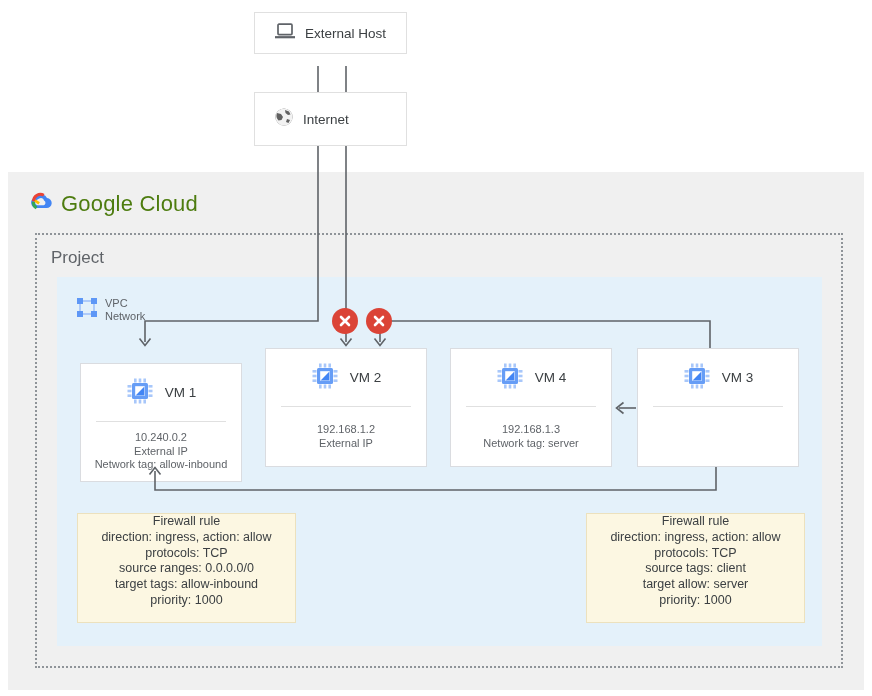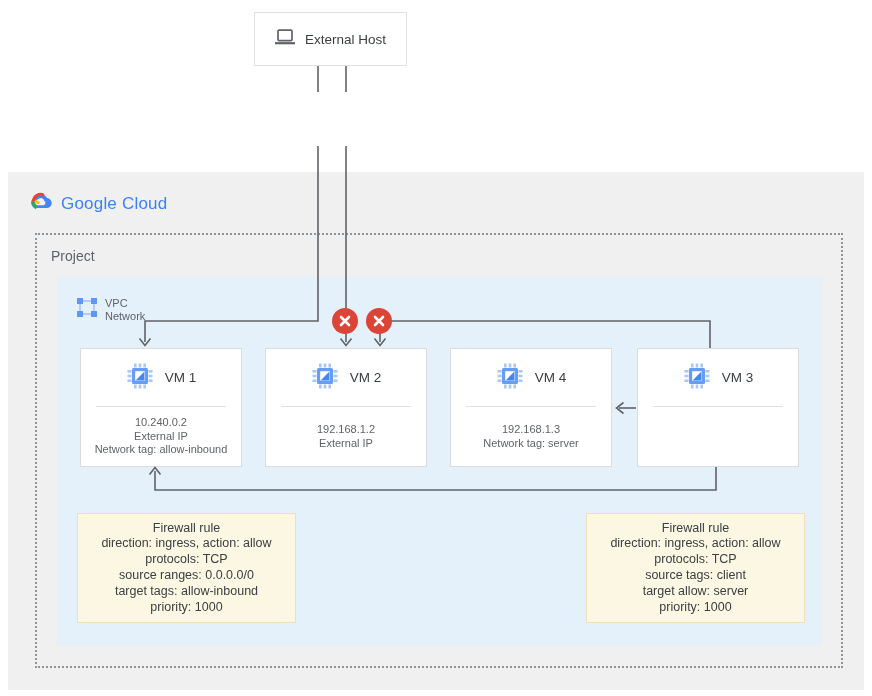--- a/index.html
+++ b/index.html
@@ -9,43 +9,43 @@
 
   .node-box {
     position:absolute; background:#ffffff; border:1px solid #e0e0e0;
     display:flex; align-items:center; padding-left:19px; gap:9px;
   }
   .node-box .label { font-size:13.5px; color:#3c4043; }
 
   #gcp-area { position:absolute; left:8px; top:172px; width:856px; height:518px; background:#f0f0f0; }
 
   #brand-row { position:absolute; left:28px; top:191px; display:flex; align-items:center; gap:7px; }
-  #brand-text { font-size:17px; color:#3b82f6; letter-spacing:.2px; }
+  #brand-text { font-size:22px; color:#4d7c0f; letter-spacing:.2px; }
 
   #project-box { position:absolute; left:35px; top:233px; width:808px; height:435px; border:2px dotted #8f9499; }
-  #project-label { position:absolute; left:14px; top:13px; font-size:14px; color:#5f6368; }
+  #project-label { position:absolute; left:14px; top:13px; font-size:17px; color:#5f6368; }
 
   #vpc-area { position:absolute; left:57px; top:277px; width:765px; height:369px; background:#e4f1fa; }
   #vpc-label-row { position:absolute; left:19px; top:20px; display:flex; align-items:flex-start; gap:7px; }
   #vpc-label { font-size:11px; line-height:13px; color:#5f6368; }
 
   .vm-box {
     position:absolute; top:348px; width:162px; height:119px;
     background:#ffffff; border:1px solid #dadce0; display:flex; flex-direction:column;
   }
   .vm-top { height:57px; display:flex; align-items:center; justify-content:center; gap:11px; }
   .vm-name { font-size:13.5px; color:#3c4043; }
   .vm-divider { height:1px; background:#e0e0e0; margin:0 15px; }
   .vm-details { flex:1; display:flex; flex-direction:column; align-items:center; justify-content:center; }
   .vm-details div { font-size:11px; line-height:13.5px; color:#5f6368; text-align:center; }
 
   .fw-box {
     position:absolute; top:513px; width:219px; height:110px;
     background:#fcf7e2; border:1px solid #ece1bd;
-    display:flex; flex-direction:column; align-items:center; justify-content:center;
+    display:flex; flex-direction:column; align-items:center; 
   }
   .fw-box div { font-size:12.5px; line-height:15.8px; color:#3c4043; text-align:center; }
 
   #wires { position:absolute; left:0; top:0; width:872px; height:696px; pointer-events:none; }
 
   .x-badge {
     position:absolute; width:26px; height:26px; border-radius:50%;
     background:#db4437; display:flex; align-items:center; justify-content:center;
   }
 </style>
@@ -84,32 +84,41 @@
           <rect x="15" y="14" width="6" height="6" fill="#5e97f6"></rect>
         </svg>
       </span>
       <span id="vpc-label">
         <span>VPC</span><br>
         <span>Network</span>
       </span>
     </div>
   </div>
 
-  <div class="node-box" style="left:254px; top:12px; width:153px; height:54px;">
+  <div class="node-box" style="left:254px; top:12px; width:153px; height:42px;">
     <span>
       <svg width="22" height="17" viewBox="0 0 22 17">
         <rect x="4" y="1.2" width="14" height="10.4" rx="1" fill="none" stroke="#5f6368" stroke-width="1.7"></rect>
         <path d="M1 14.2 h20" stroke="#5f6368" stroke-width="2.2"></path>
       </svg>
     </span>
     <span class="label">External Host</span>
   </div>
 
-
-  <div class="vm-box" style="left:80px;">
+  <div class="node-box" style="left:254px; top:92px; width:153px; height:54px;">
+    <span>
+      <svg width="20" height="20" viewBox="0 0 20 20">
+        <circle cx="10" cy="10" r="8.6" fill="#616161"></circle>
+        <path d="M10 1.4 a8.6 8.6 0 0 0 0 17.2 a8.6 8.6 0 0 0 0 -17.2 M3 6 l4 1 2 3 -1.5 3 -3 .5 A7 7 0 0 1 3 6 M11 3 l4 1.5 1.5 3 -2.5 .5 -2.5 -2 Z M13 12 l3 1 -1.5 3 -2.5 -1 Z" fill="#ffffff" fill-opacity="0.92" fill-rule="evenodd"></path>
+      </svg>
+    </span>
+    <span class="label">Internet</span>
+  </div>
+
+  <div class="vm-box" style="left:80px;margin-top:15px;">
     <div class="vm-top">
       <span>
         <svg width="28" height="28" viewBox="0 0 28 28">
           <g fill="#a8c7fa">
             <rect x="8" y="1.5" width="2.6" height="4"></rect>
               <rect x="12.7" y="1.5" width="2.6" height="4"></rect>
               <rect x="17.4" y="1.5" width="2.6" height="4"></rect>
             <rect x="8" y="22.5" width="2.6" height="4"></rect>
               <rect x="12.7" y="22.5" width="2.6" height="4"></rect>
               <rect x="17.4" y="22.5" width="2.6" height="4"></rect>

